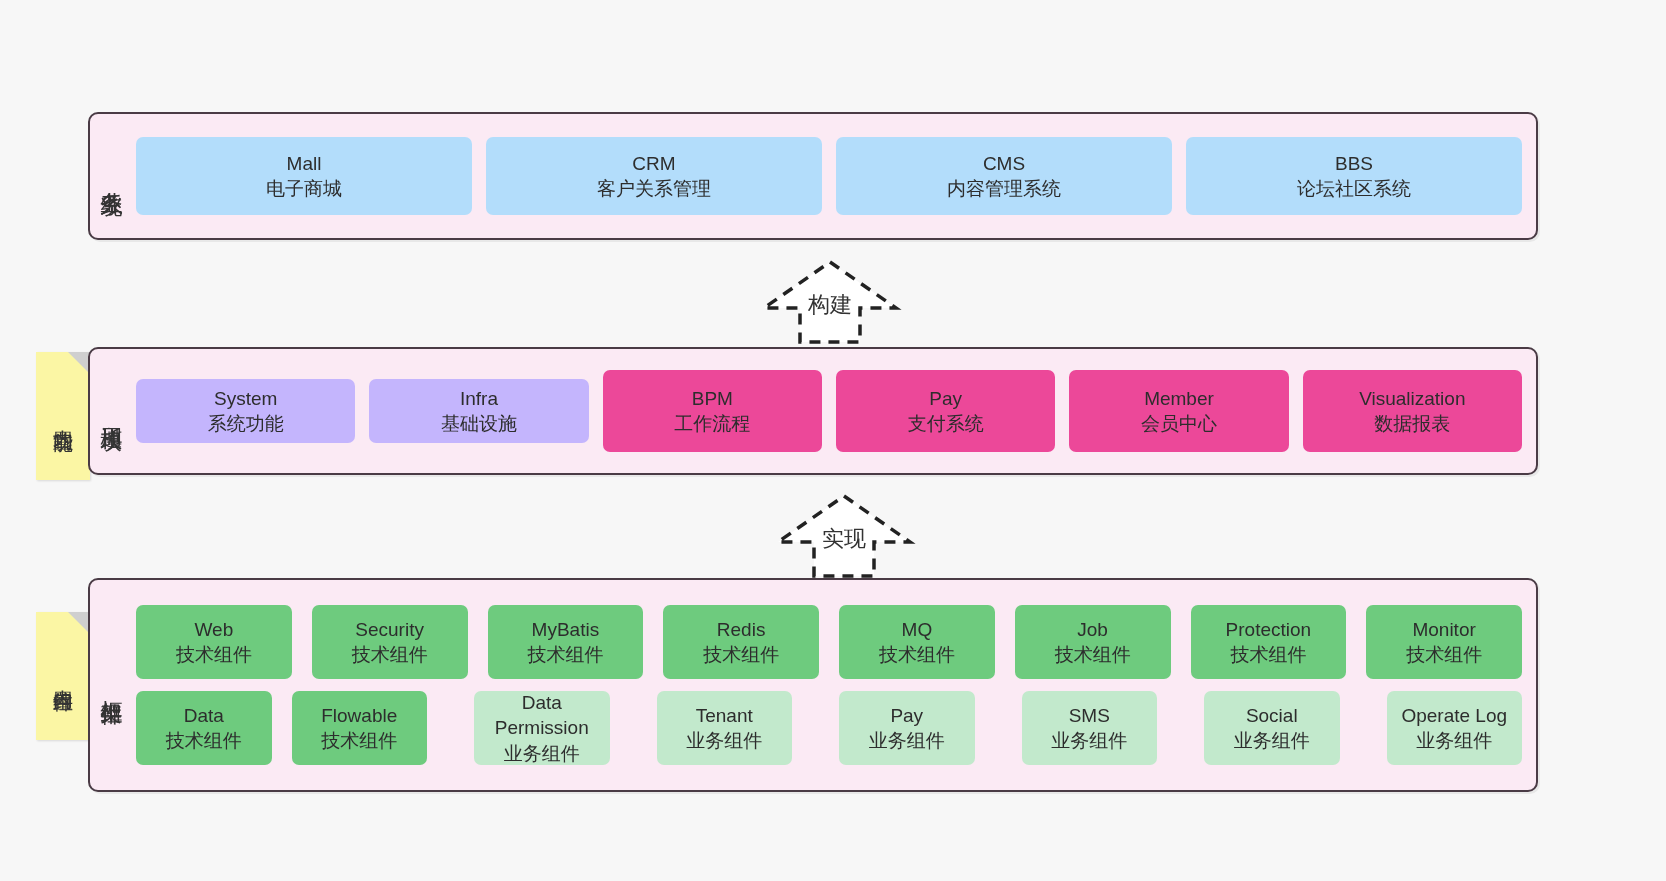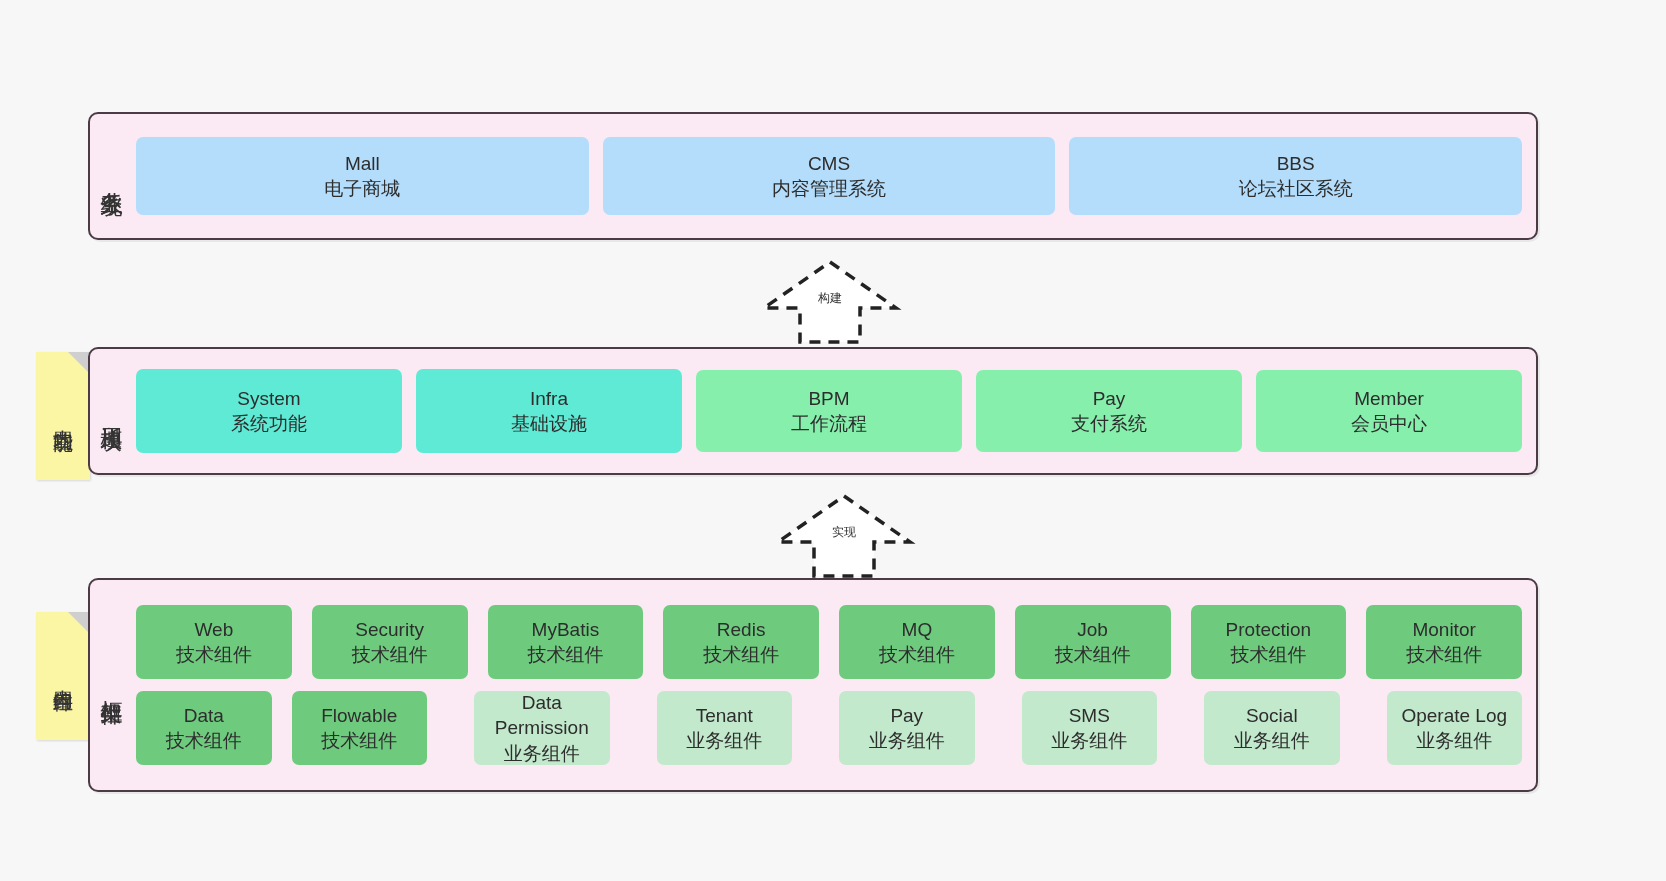--- a/index.html
+++ b/index.html
@@ -78,22 +78,22 @@
     font-size: 19px;
     line-height: 1.32;
     color: #2d2d2d;
     padding: 6px 4px;
     user-select: none;
   }
   .card .t1 { display: block; }
   .card .t2 { display: block; }
 
   .card.biz      { background: #b3ddfb; height: 78px; }
-  .card.mod-core { background: #5eead4; height: 84px; }
-  .card.mod-ext  { background: #86efac; height: 82px; }
+  .card.mod-core { background: #c4b5fd; height: 64px; }
+  .card.mod-ext  { background: #ec4899; height: 82px; }
   .card.tech     { background: #6ecb7e; height: 74px; }
   .card.bizcomp  { background: #c2e9cc; height: 74px; margin-left: 27px; }
 
   
   .sticky {
     position: absolute;
     box-sizing: border-box;
     width: 54px;
     background: #fbf6a4;
     display: flex;
@@ -117,39 +117,43 @@
     border-top: 22px solid #cfcfcf;
     border-left: 22px solid transparent;
   }
 
   
   .arrow-wrap {
     position: absolute;
   }
   .arrow-label {
     position: absolute;
-    font-size: 12px;
+    font-size: 22px;
     color: #333333;
     background: transparent;
     white-space: nowrap;
     text-align: center;
   }
 </style>
 </head>
 <body>
 
 <div id="stage">
 
   <div class="band" id="band-business" style="left:88px; top:112px; width:1450px; height:128px;">
     <div class="band-label">业务系统</div>
     <div class="band-body">
 
       <div class="card biz">
         <span class="t1">Mall</span>
         <span class="t2">电子商城</span>
+      </div>
+      <div class="card biz">
+        <span class="t1">CRM</span>
+        <span class="t2">客户关系管理</span>
       </div>
       <div class="card biz">
         <span class="t1">CMS</span>
         <span class="t2">内容管理系统</span>
       </div>
       <div class="card biz">
         <span class="t1">BBS</span>
         <span class="t2">论坛社区系统</span>
       </div>
 
@@ -185,20 +189,24 @@
         <span class="t2">工作流程</span>
       </div>
       <div class="card mod-ext">
         <span class="t1">Pay</span>
         <span class="t2">支付系统</span>
       </div>
       <div class="card mod-ext">
         <span class="t1">Member</span>
         <span class="t2">会员中心</span>
       </div>
+      <div class="card mod-ext">
+        <span class="t1">Visualization</span>
+        <span class="t2">数据报表</span>
+      </div>
 
     </div>
   </div>
 
   <div class="arrow-wrap" style="left:770px; top:492px; width:148px; height:88px;">
     <svg width="148" height="88" viewBox="0 0 148 88">
       <path d="M74 4 L140 50 L104 50 L104 84 L44 84 L44 50 L8 50 Z" fill="#ffffff" stroke="#222222" stroke-width="3.5" stroke-dasharray="11 8" stroke-linejoin="miter"></path>
     </svg>
     <div class="arrow-label" style="left:0; top:32px; width:148px;">实现</div>
   </div>

